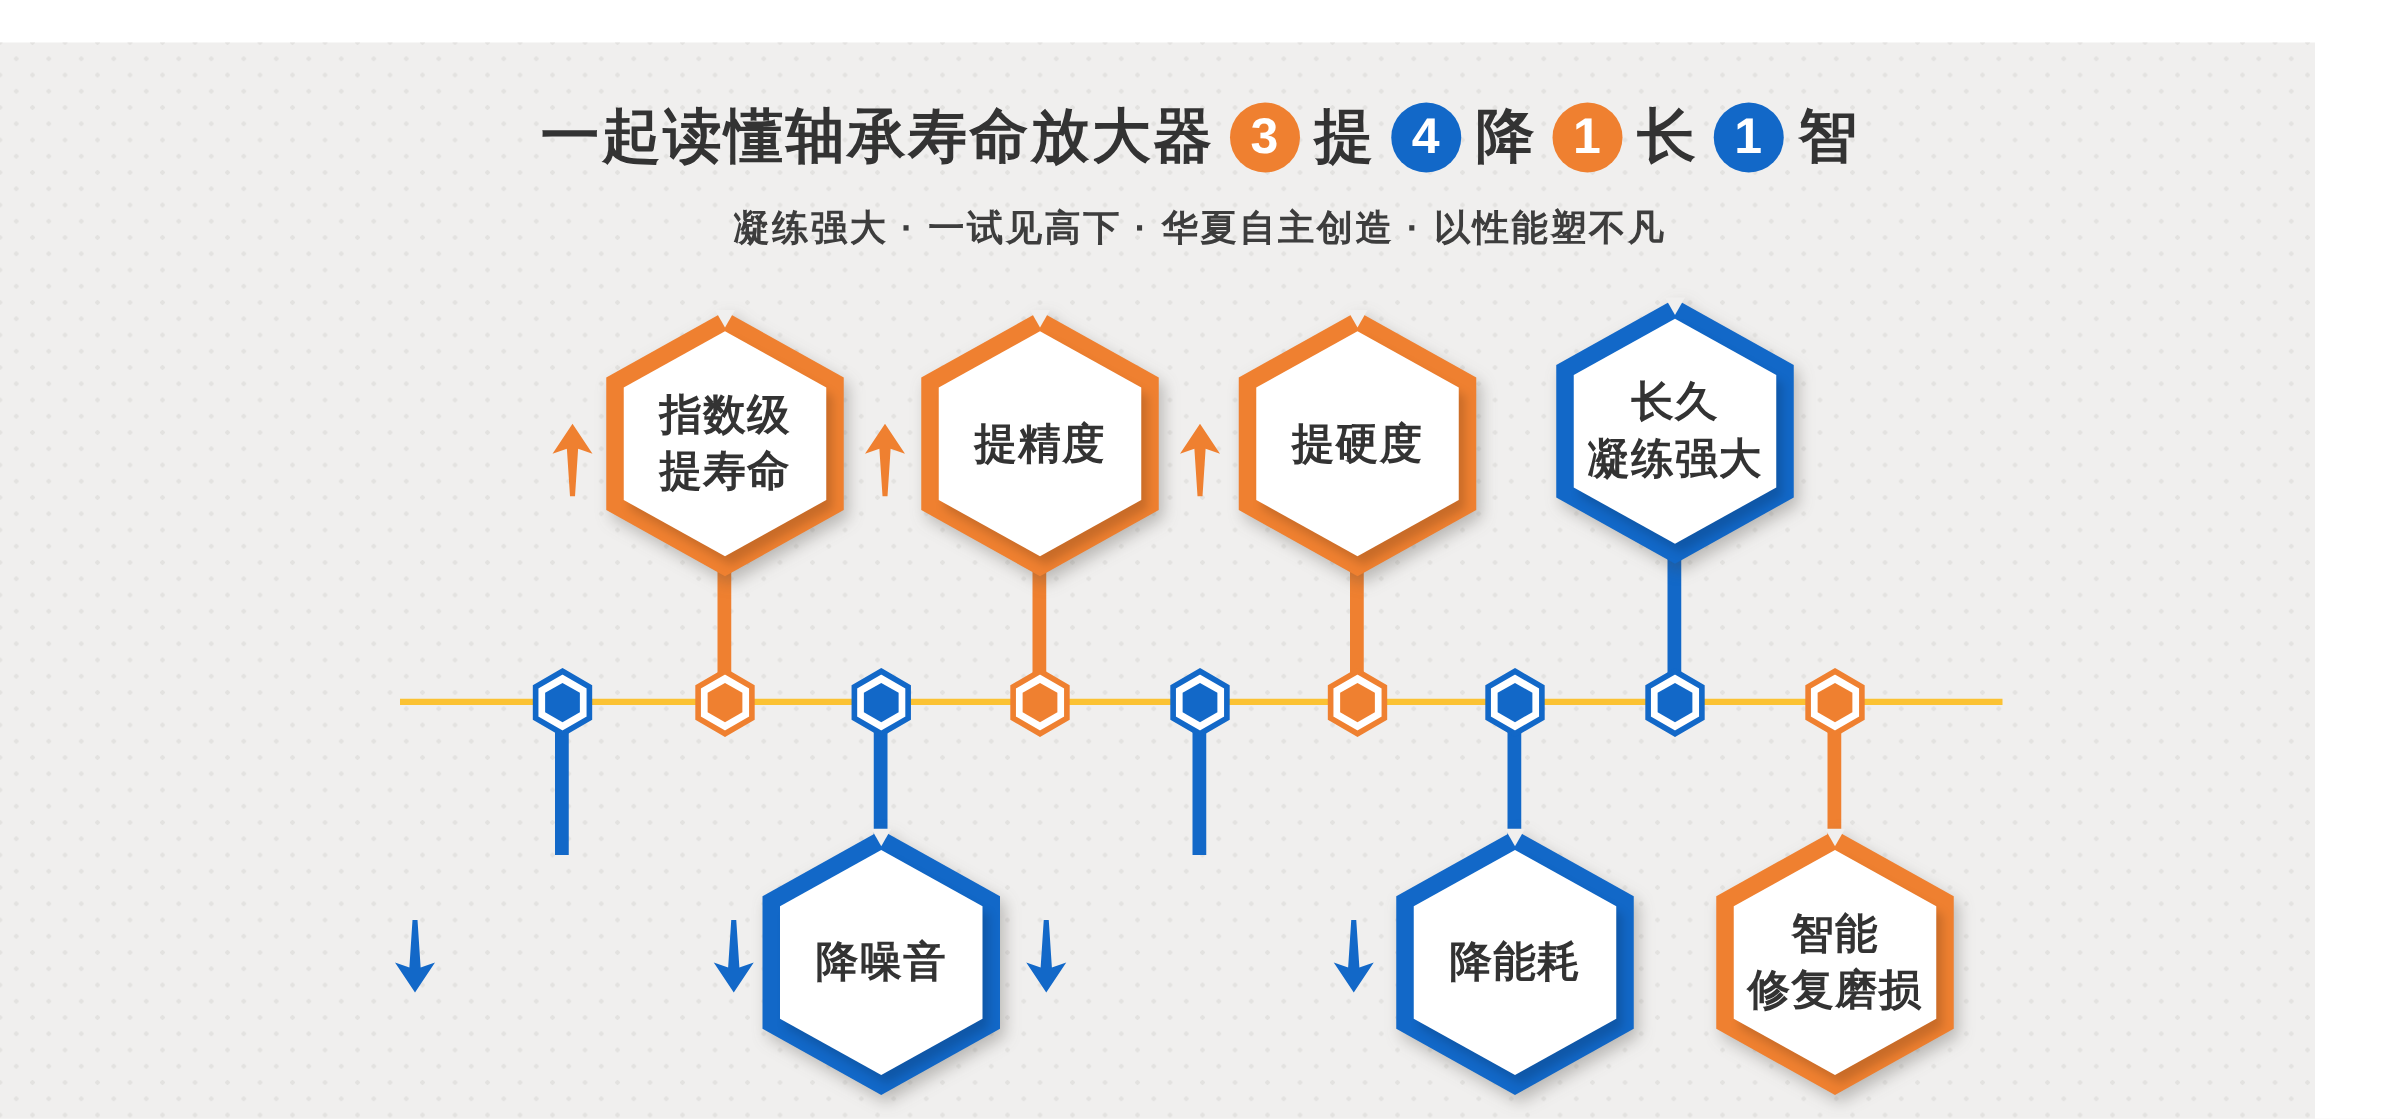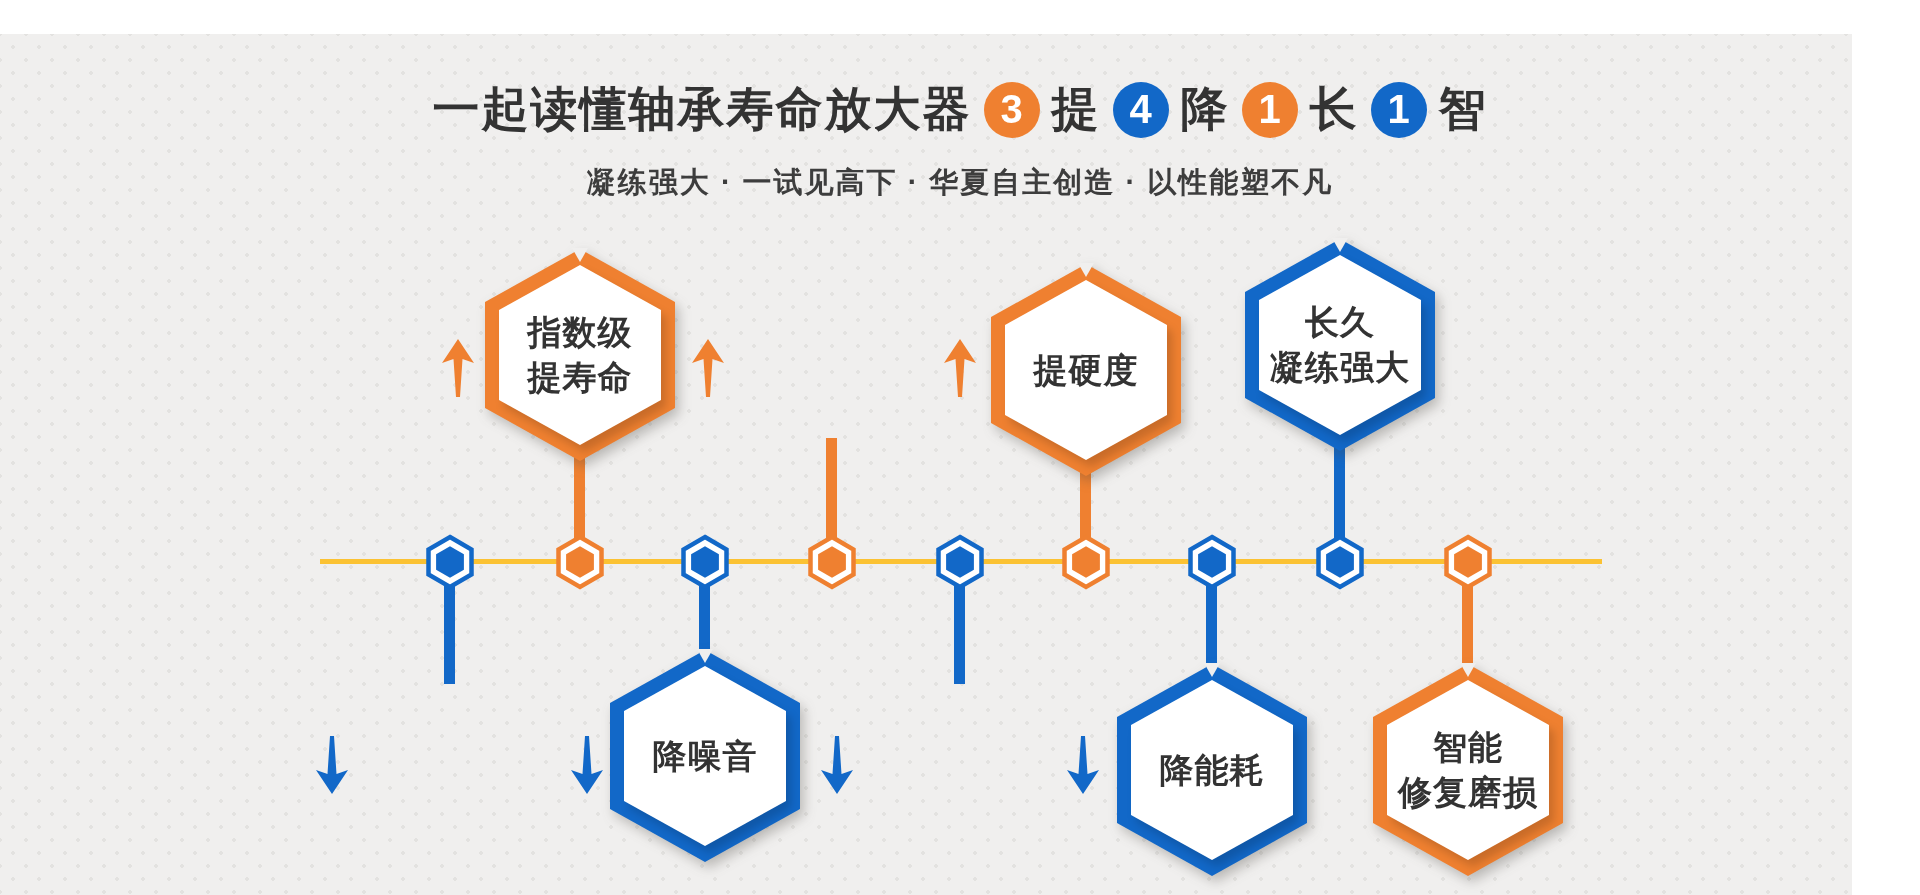--- a/index.html
+++ b/index.html
@@ -132,21 +132,31 @@
     <svg width="190" height="212" viewBox="0 0 190 212">
         <polygon class="outer" points="95,0 190,53 190,159 95,212 0,159 0,53"></polygon>
         <polygon class="inner" points="95,16 176,61 176,151 95,196 14,151 14,61"></polygon>
         <polygon class="notch" points="87,-1 103,-1 95,13"></polygon>
       </svg>
     <div class="hex-label">
         <span>指数级</span>
         <span>提寿命</span>
       </div>
   </div>
-  <div class="hex-node orange" style="left:991px; top:230px;">
+  <div class="hex-node orange" style="left:737px; top:215px;">
+    <svg width="190" height="212" viewBox="0 0 190 212">
+        <polygon class="outer" points="95,0 190,53 190,159 95,212 0,159 0,53"></polygon>
+        <polygon class="inner" points="95,16 176,61 176,151 95,196 14,151 14,61"></polygon>
+        <polygon class="notch" points="87,-1 103,-1 95,13"></polygon>
+      </svg>
+    <div class="hex-label">
+        <span>提精度</span>
+      </div>
+  </div>
+  <div class="hex-node orange" style="left:991px; top:215px;">
     <svg width="190" height="212" viewBox="0 0 190 212">
         <polygon class="outer" points="95,0 190,53 190,159 95,212 0,159 0,53"></polygon>
         <polygon class="inner" points="95,16 176,61 176,151 95,196 14,151 14,61"></polygon>
         <polygon class="notch" points="87,-1 103,-1 95,13"></polygon>
       </svg>
     <div class="hex-label">
         <span>提硬度</span>
       </div>
   </div>
   <div class="hex-node blue" style="left:1245px; top:205px;">
@@ -154,21 +164,21 @@
         <polygon class="outer" points="95,0 190,53 190,159 95,212 0,159 0,53"></polygon>
         <polygon class="inner" points="95,16 176,61 176,151 95,196 14,151 14,61"></polygon>
         <polygon class="notch" points="87,-1 103,-1 95,13"></polygon>
       </svg>
     <div class="hex-label">
         <span>长久</span>
         <span>凝练强大</span>
       </div>
   </div>
 
-  <div class="hex-node blue" style="left:610px; top:616px;">
+  <div class="hex-node blue" style="left:610px; top:630px;">
     <svg width="190" height="212" viewBox="0 0 190 212">
         <polygon class="outer" points="95,0 190,53 190,159 95,212 0,159 0,53"></polygon>
         <polygon class="inner" points="95,16 176,61 176,151 95,196 14,151 14,61"></polygon>
         <polygon class="notch" points="87,-1 103,-1 95,13"></polygon>
       </svg>
     <div class="hex-label">
         <span>降噪音</span>
       </div>
   </div>
   <div class="hex-node blue" style="left:1117px; top:630px;">

